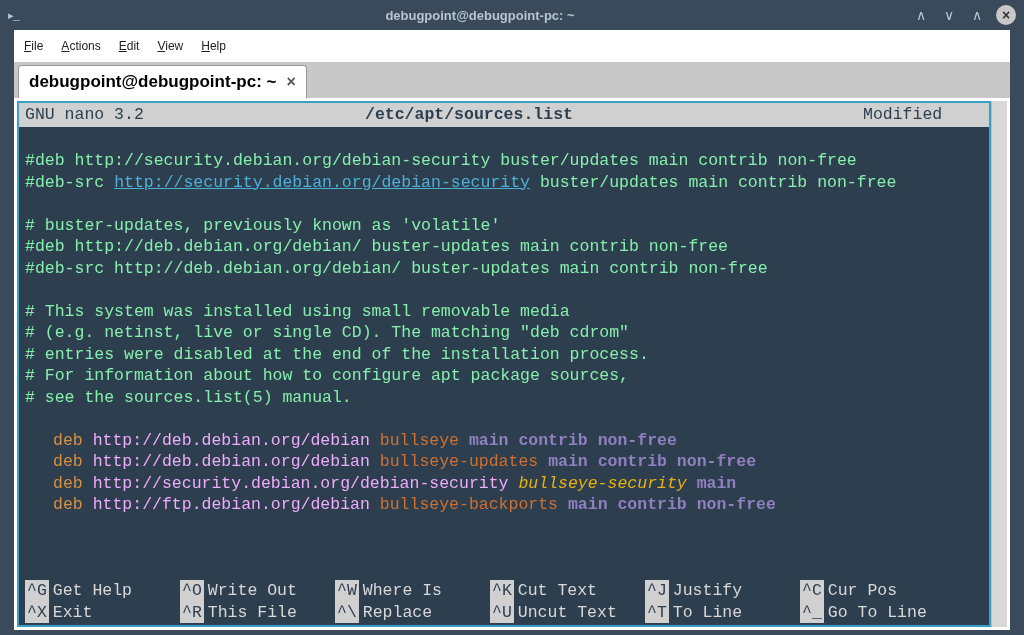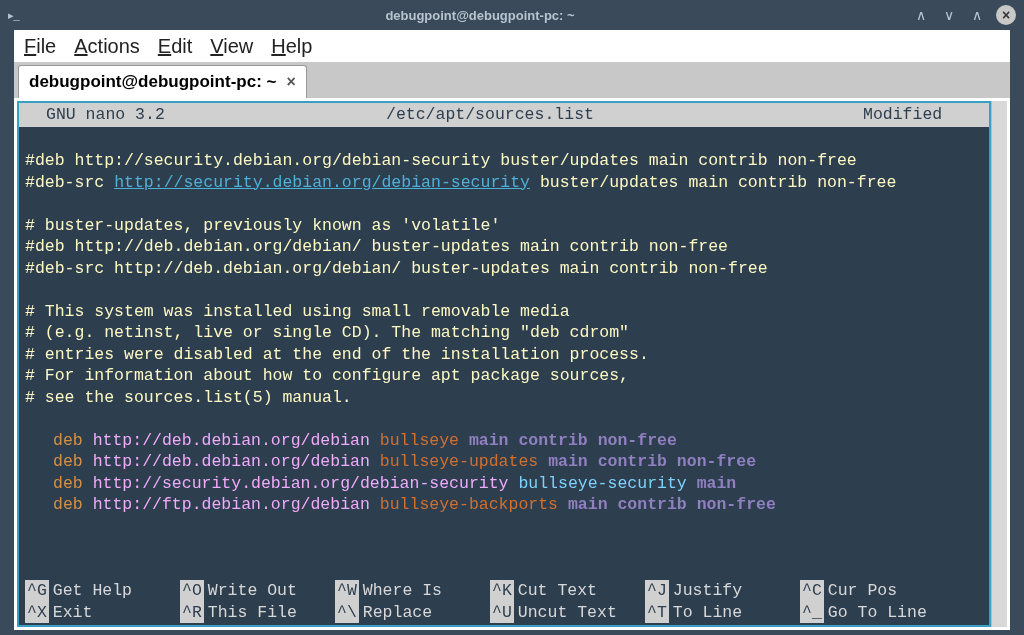--- a/index.html
+++ b/index.html
@@ -69,21 +69,21 @@
       height: 600px;
       display: flex;
       flex-direction: column;
     }
     .menubar {
       height: 32px;
       display: flex;
       align-items: center;
       padding: 0 10px;
       gap: 18px;
-      font-size: 20px;
+      font-size: 12px;
       color: #222;
       background: #fff;
     }
     .menu-item {
       cursor: pointer;
     }
     .menu-item .underline {
       text-decoration: underline;
     }
     .tabbar {
@@ -134,40 +134,40 @@
     }
     .nano-header {
       background: #d0d0d0;
       color: #2d3e4f;
       display: flex;
       padding: 1px 6px;
       font-weight: normal;
     }
     .nano-header-left {
       width: 340px;
-      margin-left: 21px;
     }
     .nano-header-center {
       flex: 1;
+      font-weight: bold;
     }
     .nano-header-right {
       text-align: left;
       width: 120px;
     }
     .nano-content {
       flex: 1;
       padding: 2px 6px;
       white-space: pre;
       overflow: hidden;
     }
-    .c-comment { color: #fef9c3; }
+    .c-comment { color: #86efac; }
     .c-deb { color: #d89040; margin-left: 28px; }
     .c-url { color: #f0abfc; }
     .c-suite { color: #d07030; margin-top: 26px; }
-    .c-suite2 { color: #7dd3fc; }
+    .c-suite2 { color: #eab308; font-style: italic; }
     .c-comp { color: #9080c0; font-weight: bold; }
     .c-link { color: #4fb0d8; text-decoration: underline; }
     .nano-footer {
       padding: 0 6px 2px 6px;
       color: #d8d8d8;
     }
     .footer-row {
       display: flex;
     }
     .footer-item {

